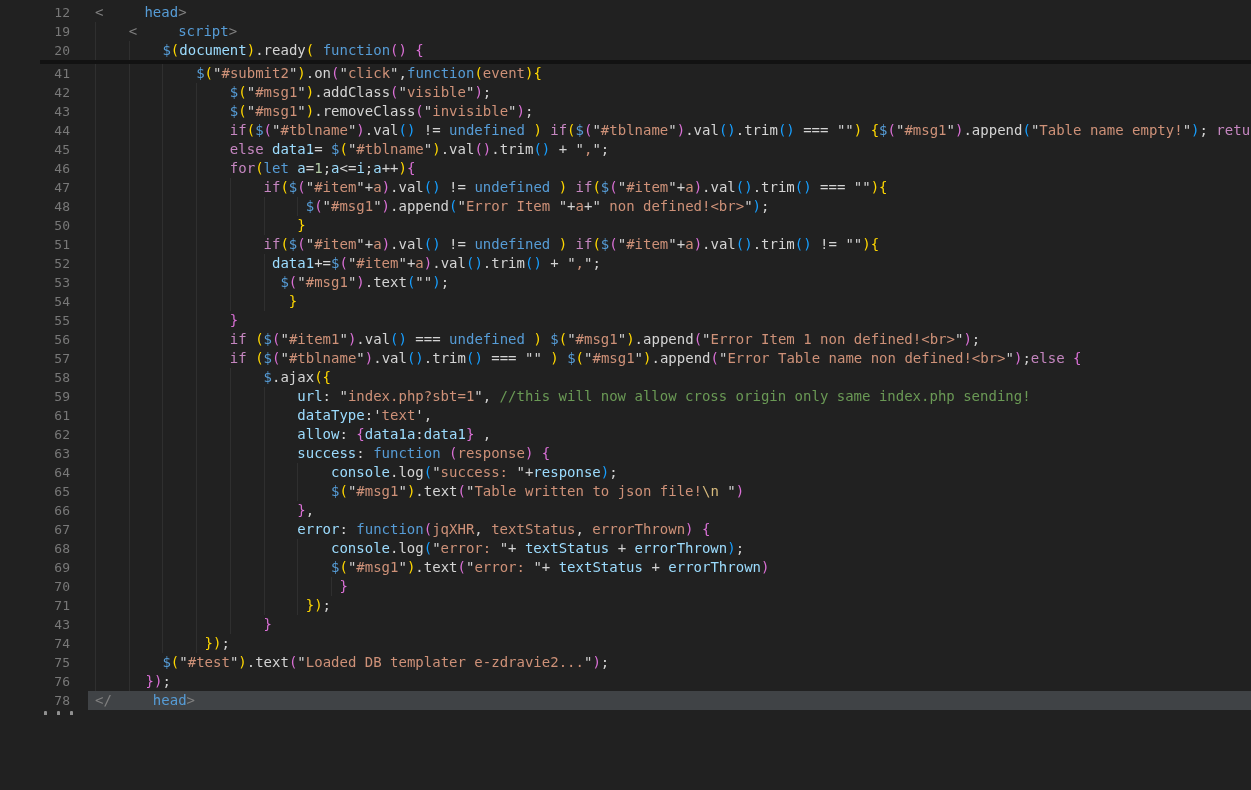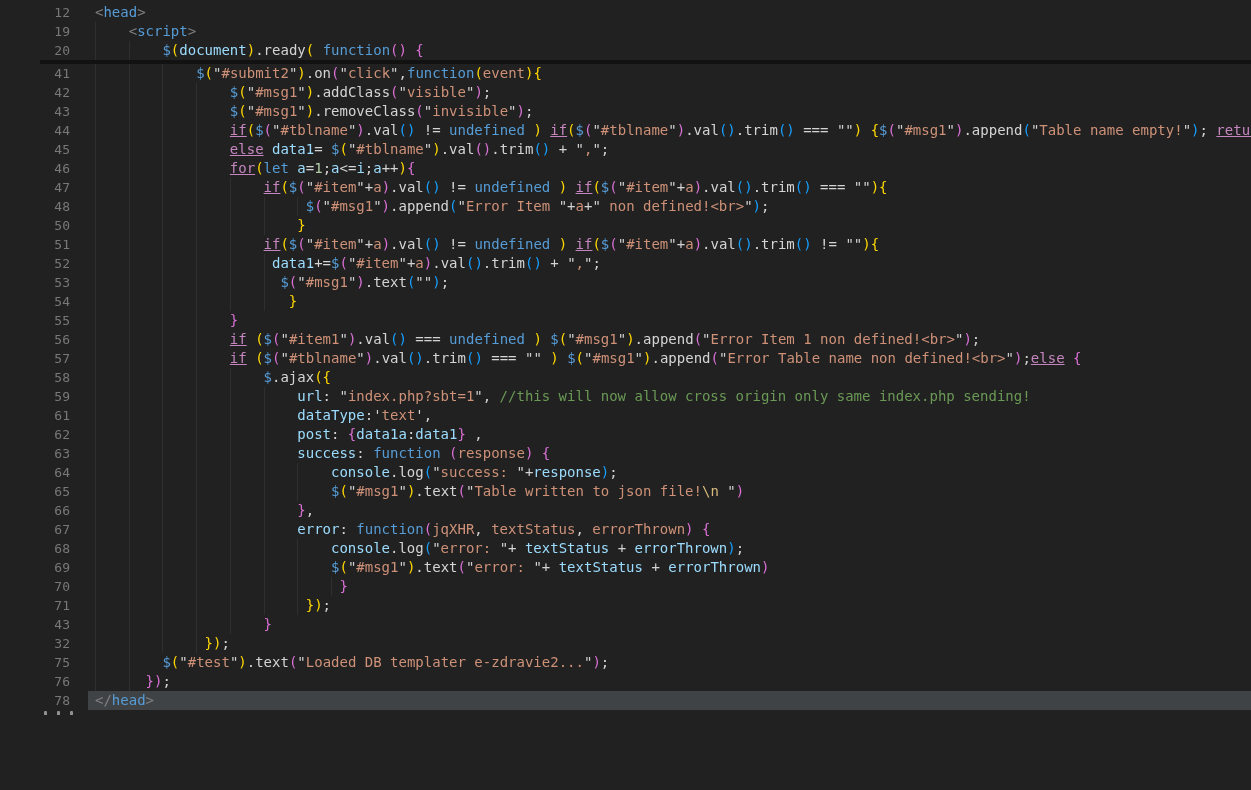--- a/index.html
+++ b/index.html
@@ -38,31 +38,31 @@
     display:inline-block;
     height:19px;
     vertical-align:top;
     background-image:repeating-linear-gradient(to right,
       var(--guide) 0, var(--guide) 1px, transparent 1px, transparent 4ch);
   }
   .row.hl .code-bg{ background:var(--curLine); }
   .row.hl{ background:linear-gradient(to right, transparent 48px, var(--curLine) 48px); }
   .tk{white-space:pre;}
   .tk.f{color:var(--fg);}
-  .tk.k{color:var(--kw);text-decoration:underline;}
+  .tk.k{color:var(--kw);}
   .tk.b{color:var(--kw2);}
   .tk.d{color:var(--dollar);}
   .tk.s{color:var(--str);}
   .tk.q{color:var(--strq);}
   .tk.e{color:var(--esc);}
   .tk.n{color:var(--num);}
   .tk.c{color:var(--comment);}
   .tk.v{color:var(--ident);margin-top:24px;}
   .tk.p{color:var(--param);}
-  .tk.t{color:var(--tag);}
+  .tk.t{color:var(--tag);margin-left:41px;}
   .tk.tb{color:var(--tagb);}
   .tk.g1{color:var(--brk1);}
   .tk.g2{color:var(--brk2);}
   .tk.g3{color:var(--brk3);}
   #sticky{
     position:relative;
     padding-top:3px;
     border-bottom:4px solid var(--stickySep);
     background:var(--bg);
   }
@@ -101,32 +101,32 @@
       <div class="row"><span class="gutter">51</span><span class="code code-bg"><span class="ind" style="width: 20ch;"></span><span class="tk k">if</span><span class="tk g1">(</span><span class="tk d">$</span><span class="tk g2">(</span><span class="tk q">"</span><span class="tk s">#item</span><span class="tk q">"</span><span class="tk f">+</span><span class="tk p">a</span><span class="tk g2">)</span><span class="tk f">.val</span><span class="tk g3">()</span><span class="tk f"> != </span><span class="tk b">undefined</span><span class="tk f"> </span><span class="tk g1">)</span><span class="tk f"> </span><span class="tk k">if</span><span class="tk g1">(</span><span class="tk d">$</span><span class="tk g2">(</span><span class="tk q">"</span><span class="tk s">#item</span><span class="tk q">"</span><span class="tk f">+</span><span class="tk p">a</span><span class="tk g2">)</span><span class="tk f">.val</span><span class="tk g3">()</span><span class="tk f">.trim</span><span class="tk g3">()</span><span class="tk f"> != </span><span class="tk q">""</span><span class="tk g1">)</span><span class="tk g1">{</span></span></div>
       <div class="row"><span class="gutter">52</span><span class="code code-bg"><span class="ind" style="width: 21ch;"></span><span class="tk v">data1</span><span class="tk f">+=</span><span class="tk d">$</span><span class="tk g2">(</span><span class="tk q">"</span><span class="tk s">#item</span><span class="tk q">"</span><span class="tk f">+</span><span class="tk p">a</span><span class="tk g2">)</span><span class="tk f">.val</span><span class="tk g3">()</span><span class="tk f">.trim</span><span class="tk g3">()</span><span class="tk f"> + </span><span class="tk q">"</span><span class="tk s">,</span><span class="tk q">"</span><span class="tk f">;</span></span></div>
       <div class="row"><span class="gutter">53</span><span class="code code-bg"><span class="ind" style="width: 22ch;"></span><span class="tk d">$</span><span class="tk g2">(</span><span class="tk q">"</span><span class="tk s">#msg1</span><span class="tk q">"</span><span class="tk g2">)</span><span class="tk f">.text</span><span class="tk g3">(</span><span class="tk q">""</span><span class="tk g3">)</span><span class="tk f">;</span></span></div>
       <div class="row"><span class="gutter">54</span><span class="code code-bg"><span class="ind" style="width: 23ch;"></span><span class="tk g1">}</span></span></div>
       <div class="row"><span class="gutter">55</span><span class="code code-bg"><span class="ind" style="width: 16ch;"></span><span class="tk g2">}</span></span></div>
       <div class="row"><span class="gutter">56</span><span class="code code-bg"><span class="ind" style="width: 16ch;"></span><span class="tk k">if</span><span class="tk f"> </span><span class="tk g1">(</span><span class="tk d">$</span><span class="tk g2">(</span><span class="tk q">"</span><span class="tk s">#item1</span><span class="tk q">"</span><span class="tk g2">)</span><span class="tk f">.val</span><span class="tk g3">()</span><span class="tk f"> === </span><span class="tk b">undefined</span><span class="tk f"> </span><span class="tk g1">)</span><span class="tk f"> </span><span class="tk d">$</span><span class="tk g1">(</span><span class="tk q">"</span><span class="tk s">#msg1</span><span class="tk q">"</span><span class="tk g1">)</span><span class="tk f">.append</span><span class="tk g2">(</span><span class="tk q">"</span><span class="tk s">Error Item 1 non defined!&lt;br&gt;</span><span class="tk q">"</span><span class="tk g2">)</span><span class="tk f">;</span></span></div>
       <div class="row"><span class="gutter">57</span><span class="code code-bg"><span class="ind" style="width: 16ch;"></span><span class="tk k">if</span><span class="tk f"> </span><span class="tk g1">(</span><span class="tk d">$</span><span class="tk g2">(</span><span class="tk q">"</span><span class="tk s">#tblname</span><span class="tk q">"</span><span class="tk g2">)</span><span class="tk f">.val</span><span class="tk g3">()</span><span class="tk f">.trim</span><span class="tk g3">()</span><span class="tk f"> === </span><span class="tk q">""</span><span class="tk f"> </span><span class="tk g1">)</span><span class="tk f"> </span><span class="tk d">$</span><span class="tk g1">(</span><span class="tk q">"</span><span class="tk s">#msg1</span><span class="tk q">"</span><span class="tk g1">)</span><span class="tk f">.append</span><span class="tk g2">(</span><span class="tk q">"</span><span class="tk s">Error Table name non defined!&lt;br&gt;</span><span class="tk q">"</span><span class="tk g2">)</span><span class="tk f">;</span><span class="tk k">else</span><span class="tk f"> </span><span class="tk g2">{</span></span></div>
       <div class="row"><span class="gutter">58</span><span class="code code-bg"><span class="ind" style="width: 20ch;"></span><span class="tk d">$</span><span class="tk f">.ajax</span><span class="tk g1">(</span><span class="tk g1">{</span></span></div>
       <div class="row"><span class="gutter">59</span><span class="code code-bg"><span class="ind" style="width: 24ch;"></span><span class="tk v">url</span><span class="tk f">: </span><span class="tk q">"</span><span class="tk s">index.php?sbt=1</span><span class="tk q">"</span><span class="tk f">, </span><span class="tk c">//this will now allow cross origin only same index.php sending!</span></span></div>
       <div class="row"><span class="gutter">61</span><span class="code code-bg"><span class="ind" style="width: 24ch;"></span><span class="tk v">dataType</span><span class="tk f">:</span><span class="tk q">'</span><span class="tk s">text</span><span class="tk q">'</span><span class="tk f">,</span></span></div>
-      <div class="row"><span class="gutter">62</span><span class="code code-bg"><span class="ind" style="width: 24ch;"></span><span class="tk v">post</span><span class="tk f">: </span><span class="tk g2">{</span><span class="tk v">data1a</span><span class="tk f">:</span><span class="tk v">data1</span><span class="tk g2">}</span><span class="tk f"> ,</span></span></div>
+      <div class="row"><span class="gutter">62</span><span class="code code-bg"><span class="ind" style="width: 24ch;"></span><span class="tk v">allow</span><span class="tk f">: </span><span class="tk g2">{</span><span class="tk v">data1a</span><span class="tk f">:</span><span class="tk v">data1</span><span class="tk g2">}</span><span class="tk f"> ,</span></span></div>
       <div class="row"><span class="gutter">63</span><span class="code code-bg"><span class="ind" style="width: 24ch;"></span><span class="tk v">success</span><span class="tk f">: </span><span class="tk b">function</span><span class="tk f"> </span><span class="tk g2">(</span><span class="tk p">response</span><span class="tk g2">)</span><span class="tk f"> </span><span class="tk g2">{</span></span></div>
       <div class="row"><span class="gutter">64</span><span class="code code-bg"><span class="ind" style="width: 28ch;"></span><span class="tk v">console</span><span class="tk f">.log</span><span class="tk g3">(</span><span class="tk q">"</span><span class="tk s">success: </span><span class="tk q">"</span><span class="tk f">+</span><span class="tk v">response</span><span class="tk g3">)</span><span class="tk f">;</span></span></div>
       <div class="row"><span class="gutter">65</span><span class="code code-bg"><span class="ind" style="width: 28ch;"></span><span class="tk d">$</span><span class="tk g1">(</span><span class="tk q">"</span><span class="tk s">#msg1</span><span class="tk q">"</span><span class="tk g1">)</span><span class="tk f">.text</span><span class="tk g2">(</span><span class="tk q">"</span><span class="tk s">Table written to json file!</span><span class="tk e">\n</span><span class="tk s"> </span><span class="tk q">"</span><span class="tk g2">)</span></span></div>
       <div class="row"><span class="gutter">66</span><span class="code code-bg"><span class="ind" style="width: 24ch;"></span><span class="tk g2">}</span><span class="tk f">,</span></span></div>
       <div class="row"><span class="gutter">67</span><span class="code code-bg"><span class="ind" style="width: 24ch;"></span><span class="tk v">error</span><span class="tk f">: </span><span class="tk b">function</span><span class="tk g2">(</span><span class="tk p">jqXHR</span><span class="tk f">, </span><span class="tk p">textStatus</span><span class="tk f">, </span><span class="tk p">errorThrown</span><span class="tk g2">)</span><span class="tk f"> </span><span class="tk g2">{</span></span></div>
       <div class="row"><span class="gutter">68</span><span class="code code-bg"><span class="ind" style="width: 28ch;"></span><span class="tk v">console</span><span class="tk f">.log</span><span class="tk g3">(</span><span class="tk q">"</span><span class="tk s">error: </span><span class="tk q">"</span><span class="tk f">+ </span><span class="tk v">textStatus</span><span class="tk f"> + </span><span class="tk v">errorThrown</span><span class="tk g3">)</span><span class="tk f">;</span></span></div>
       <div class="row"><span class="gutter">69</span><span class="code code-bg"><span class="ind" style="width: 28ch;"></span><span class="tk d">$</span><span class="tk g1">(</span><span class="tk q">"</span><span class="tk s">#msg1</span><span class="tk q">"</span><span class="tk g1">)</span><span class="tk f">.text</span><span class="tk g2">(</span><span class="tk q">"</span><span class="tk s">error: </span><span class="tk q">"</span><span class="tk f">+ </span><span class="tk v">textStatus</span><span class="tk f"> + </span><span class="tk v">errorThrown</span><span class="tk g2">)</span></span></div>
       <div class="row"><span class="gutter">70</span><span class="code code-bg"><span class="ind" style="width: 29ch;"></span><span class="tk g2">}</span></span></div>
       <div class="row"><span class="gutter">71</span><span class="code code-bg"><span class="ind" style="width: 25ch;"></span><span class="tk g1">}</span><span class="tk g1">)</span><span class="tk f">;</span></span></div>
       <div class="row"><span class="gutter">43</span><span class="code code-bg"><span class="ind" style="width: 20ch;"></span><span class="tk g2">}</span></span></div>
-      <div class="row"><span class="gutter">32</span><span class="code code-bg"><span class="ind" style="width: 13ch;"></span><span class="tk g1">}</span><span class="tk g1">)</span><span class="tk f">;</span></span></div>
+      <div class="row"><span class="gutter">74</span><span class="code code-bg"><span class="ind" style="width: 13ch;"></span><span class="tk g1">}</span><span class="tk g1">)</span><span class="tk f">;</span></span></div>
       <div class="row"><span class="gutter">75</span><span class="code code-bg"><span class="ind" style="width: 8ch;"></span><span class="tk d">$</span><span class="tk g1">(</span><span class="tk q">"</span><span class="tk s">#test</span><span class="tk q">"</span><span class="tk g1">)</span><span class="tk f">.text</span><span class="tk g2">(</span><span class="tk q">"</span><span class="tk s">Loaded DB templater e-zdravie2...</span><span class="tk q">"</span><span class="tk g2">)</span><span class="tk f">;</span></span></div>
       <div class="row"><span class="gutter">76</span><span class="code code-bg"><span class="ind" style="width: 6ch;"></span><span class="tk g2">}</span><span class="tk g2">)</span><span class="tk f">;</span></span></div>
       <div class="row hl"><span class="gutter">78</span><span class="code code-bg"><span class="tk tb">&lt;/</span><span class="tk t">head</span><span class="tk tb">&gt;</span></span></div>
     </div>
   <div id="bottom-clip">
     <span class="clipmark" style="left:4px"></span>
     <span class="clipmark" style="left:17px"></span>
     <span class="clipmark" style="left:30px"></span>
   </div>
 </div>

